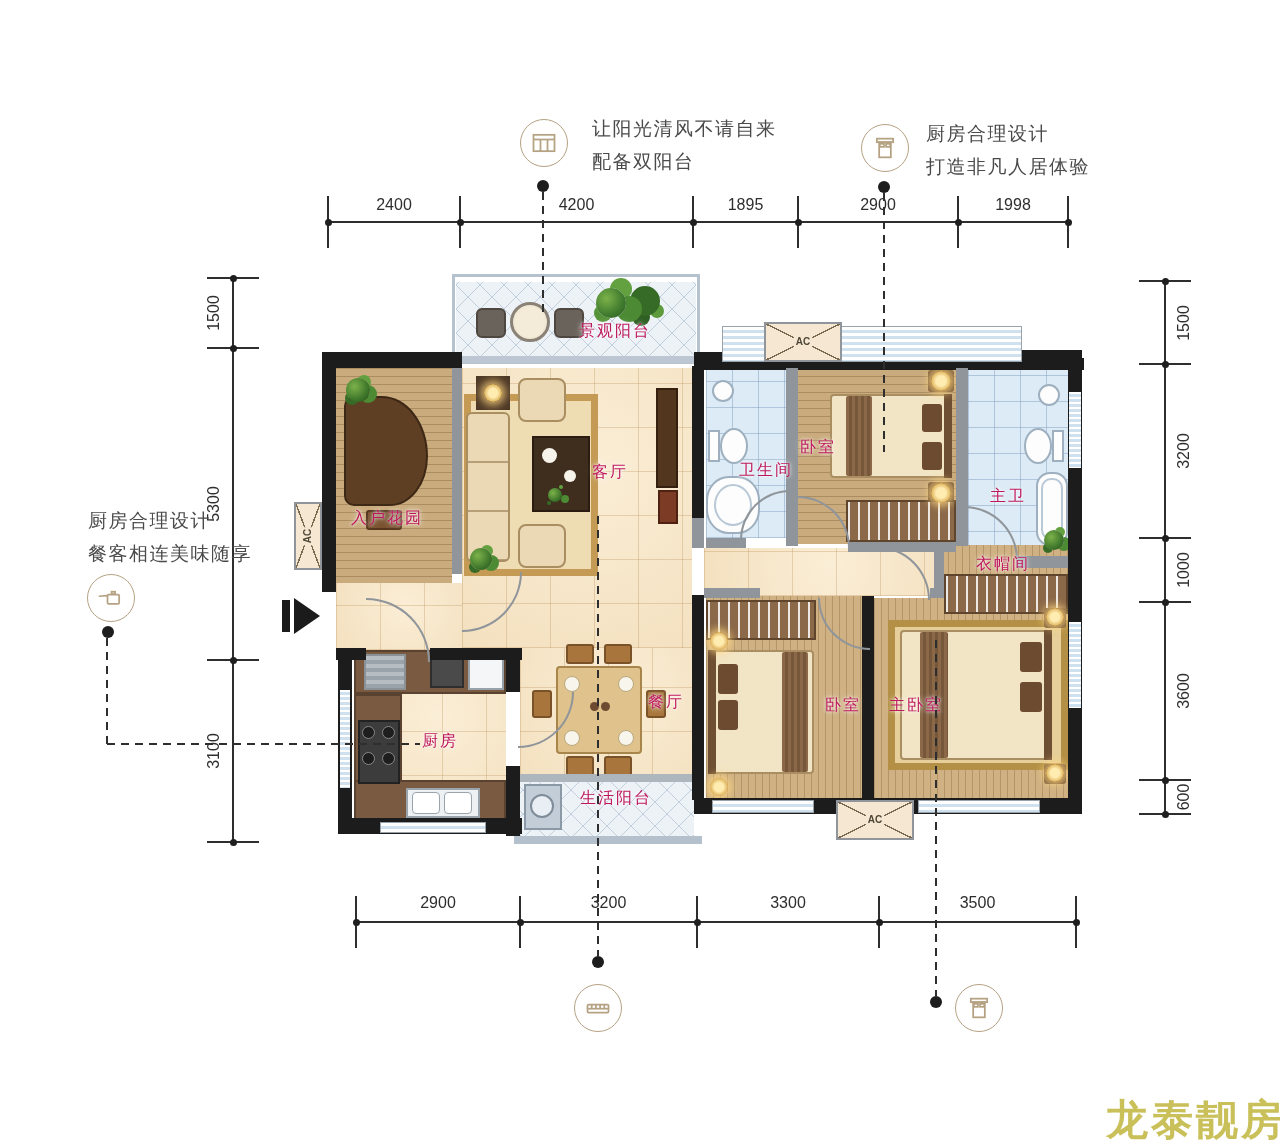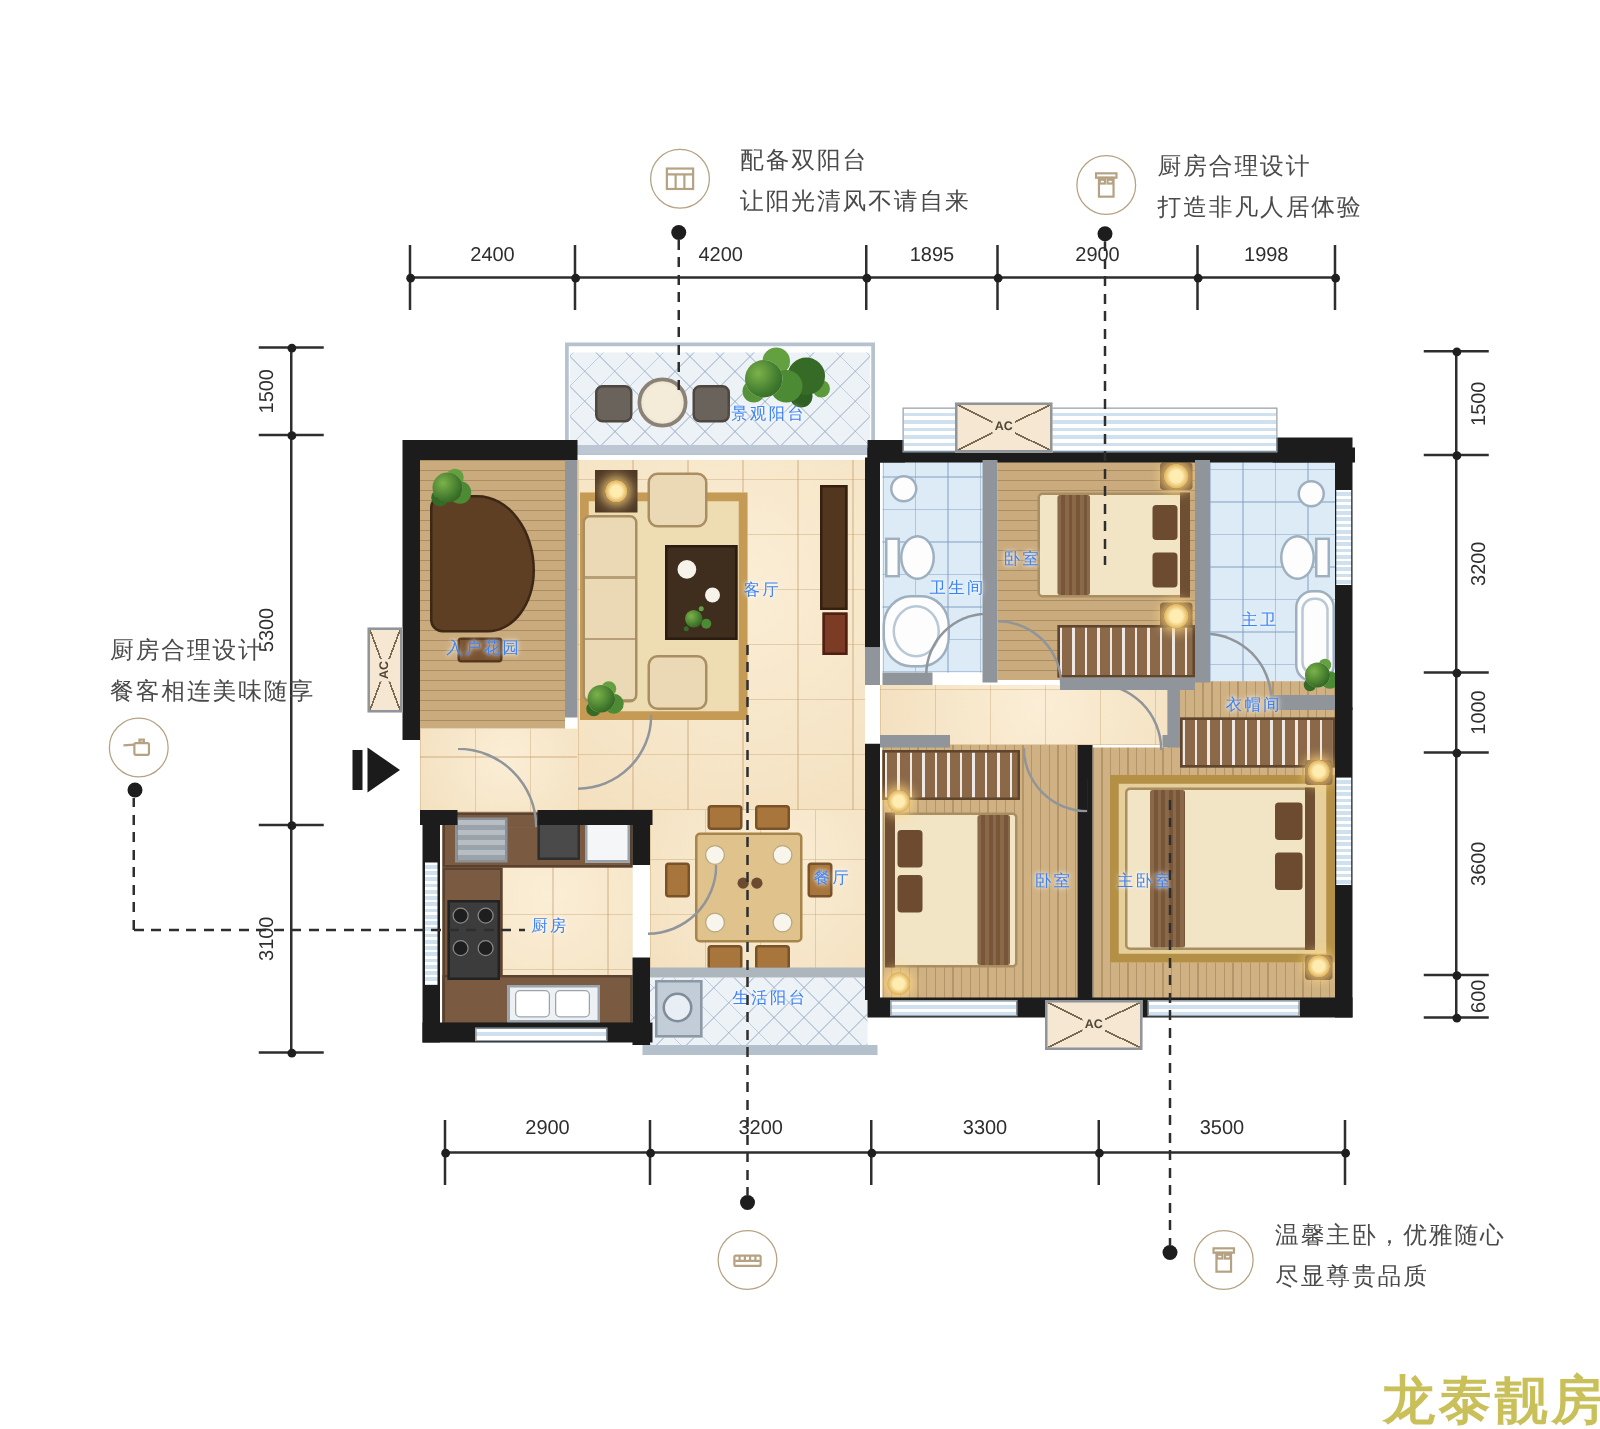--- a/index.html
+++ b/index.html
@@ -42,21 +42,21 @@
       box-shadow:10px 4px 0 -3px #4c8a33,-6px 8px 0 -5px #356b26,6px -8px 0 -5px #63a03f}
   .fix{position:absolute;z-index:7;box-sizing:border-box;background:#fdfdfd;border:2px solid #9eb0c0}
   .arc{position:absolute;z-index:23;border:0 solid #8f959a}
   
   .ac{position:absolute;background:#f5e7d2;border:2px solid #8f959a;display:flex;align-items:center;justify-content:center;z-index:25;box-sizing:border-box}
   .acx{position:absolute;inset:0;background:
       linear-gradient(to top right,transparent calc(50% - .7px),#7a6a50 calc(50% - .7px) calc(50% + .7px),transparent calc(50% + .7px)),
       linear-gradient(to bottom right,transparent calc(50% - .7px),#7a6a50 calc(50% - .7px) calc(50% + .7px),transparent calc(50% + .7px))}
   .aclabel{position:relative;z-index:2;background:#f5e7d2;font-size:10px;font-weight:bold;color:#4e4636;padding:0 2px;line-height:12px}
   
-  .rlabel{position:absolute;z-index:30;font-size:13px;color:#3b82f6;letter-spacing:2px;white-space:nowrap;
+  .rlabel{position:absolute;z-index:30;font-size:16px;color:#be185d;letter-spacing:2px;white-space:nowrap;
       transform:translate(-50%,-50%);text-shadow:0 0 3px rgba(255,255,255,.95),0 0 6px rgba(255,255,255,.8)}
   
   .dline,.dtick{position:absolute;background:#2e2e2e;z-index:40}
   .ddot{position:absolute;width:7px;height:7px;border-radius:50%;background:#1f1f1f;z-index:41}
   .dlabel{position:absolute;z-index:41;font-size:16px;color:#2e2e2e;white-space:nowrap;transform:translate(-50%,-50%)}
   .dlabel.rot{transform:translate(-50%,-50%) rotate(-90deg)}
   .dash-v{position:absolute;width:2px;background-image:repeating-linear-gradient(180deg,#2e2e2e 0 8px,transparent 8px 14px);z-index:45}
   .dash-h{position:absolute;height:2px;background-image:repeating-linear-gradient(90deg,#2e2e2e 0 8px,transparent 8px 14px);z-index:45}
   .ldot{position:absolute;width:12px;height:12px;border-radius:50%;background:#1d1d1d;z-index:46}
   
@@ -72,22 +72,22 @@
 
   <div class="cicon" style="left:520px;top:119px">
     <svg width="28" height="28" viewBox="0 0 24 24" fill="none" stroke="#b5a283" stroke-width="1.5">
       <rect x="3" y="5" width="18" height="14"></rect>
         <line x1="3" y1="9" x2="21" y2="9"></line>
       <line x1="9" y1="9" x2="9" y2="19"></line>
         <line x1="15" y1="9" x2="15" y2="19"></line>
     </svg>
   </div>
   <div class="ctext" style="left:592px;top:112px">
+    <div>让阳光清风不请自来</div>
     <div>配备双阳台</div>
-    <div>让阳光清风不请自来</div>
   </div>
   <div class="ldot" style="left:537px;top:180px"></div>
   <div class="dash-v" style="left:542px;top:192px;height:122px"></div>
 
   <div class="cicon" style="left:861px;top:124px">
     <svg width="28" height="28" viewBox="0 0 24 24" fill="none" stroke="#b5a283" stroke-width="1.5">
       <rect x="5" y="4" width="14" height="3"></rect>
         <rect x="7.5" y="8.4" width="3.6" height="2.6"></rect>
       <rect x="12.9" y="8.4" width="3.6" height="2.6"></rect>
         <rect x="7" y="7" width="10" height="13"></rect>
@@ -130,24 +130,20 @@
 
   <div class="dash-v" style="left:935px;top:640px;height:356px"></div>
   <div class="ldot" style="left:930px;top:996px"></div>
   <div class="cicon" style="left:955px;top:984px">
     <svg width="28" height="28" viewBox="0 0 24 24" fill="none" stroke="#b5a283" stroke-width="1.5">
       <rect x="5" y="4" width="14" height="3"></rect>
         <rect x="7.5" y="8.4" width="3.6" height="2.6"></rect>
       <rect x="12.9" y="8.4" width="3.6" height="2.6"></rect>
         <rect x="7" y="7" width="10" height="13"></rect>
     </svg>
-  </div>
-  <div class="ctext" style="left:1020px;top:972px">
-    <div>温馨主卧，优雅随心</div>
-    <div>尽显尊贵品质</div>
   </div>
 
   <div id="dims">
       <div class="dline" style="left: 328px; top: 221px; width: 740px; height: 2px;"></div>
       <div class="dtick" style="left: 327px; top: 196px; width: 2px; height: 52px;"></div>
       <div class="ddot" style="left: 324.5px; top: 218.5px;"></div>
       <div class="dtick" style="left: 459px; top: 196px; width: 2px; height: 52px;"></div>
       <div class="ddot" style="left: 456.5px; top: 218.5px;"></div>
       <div class="dtick" style="left: 692px; top: 196px; width: 2px; height: 52px;"></div>
       <div class="ddot" style="left: 689.5px; top: 218.5px;"></div>

